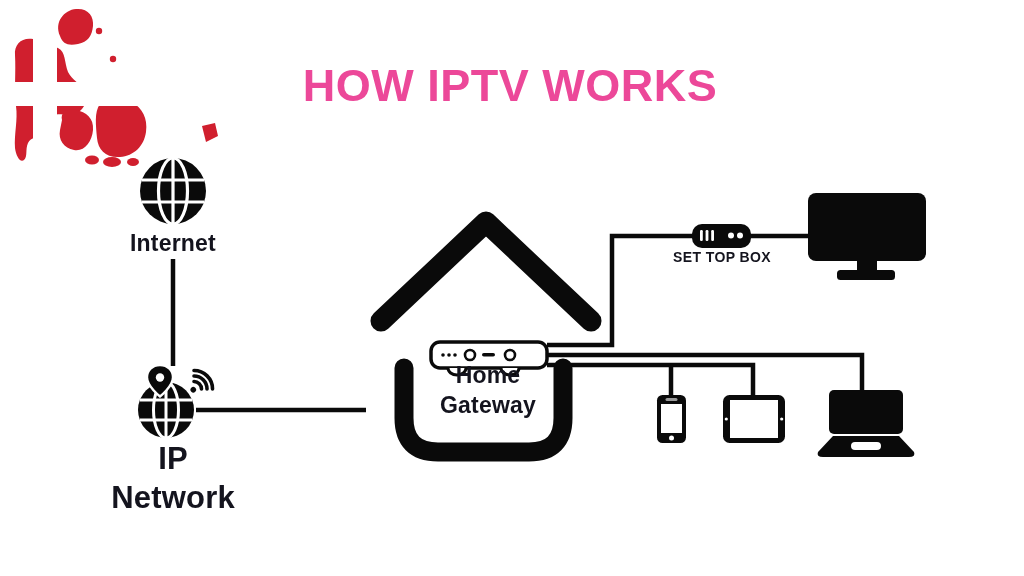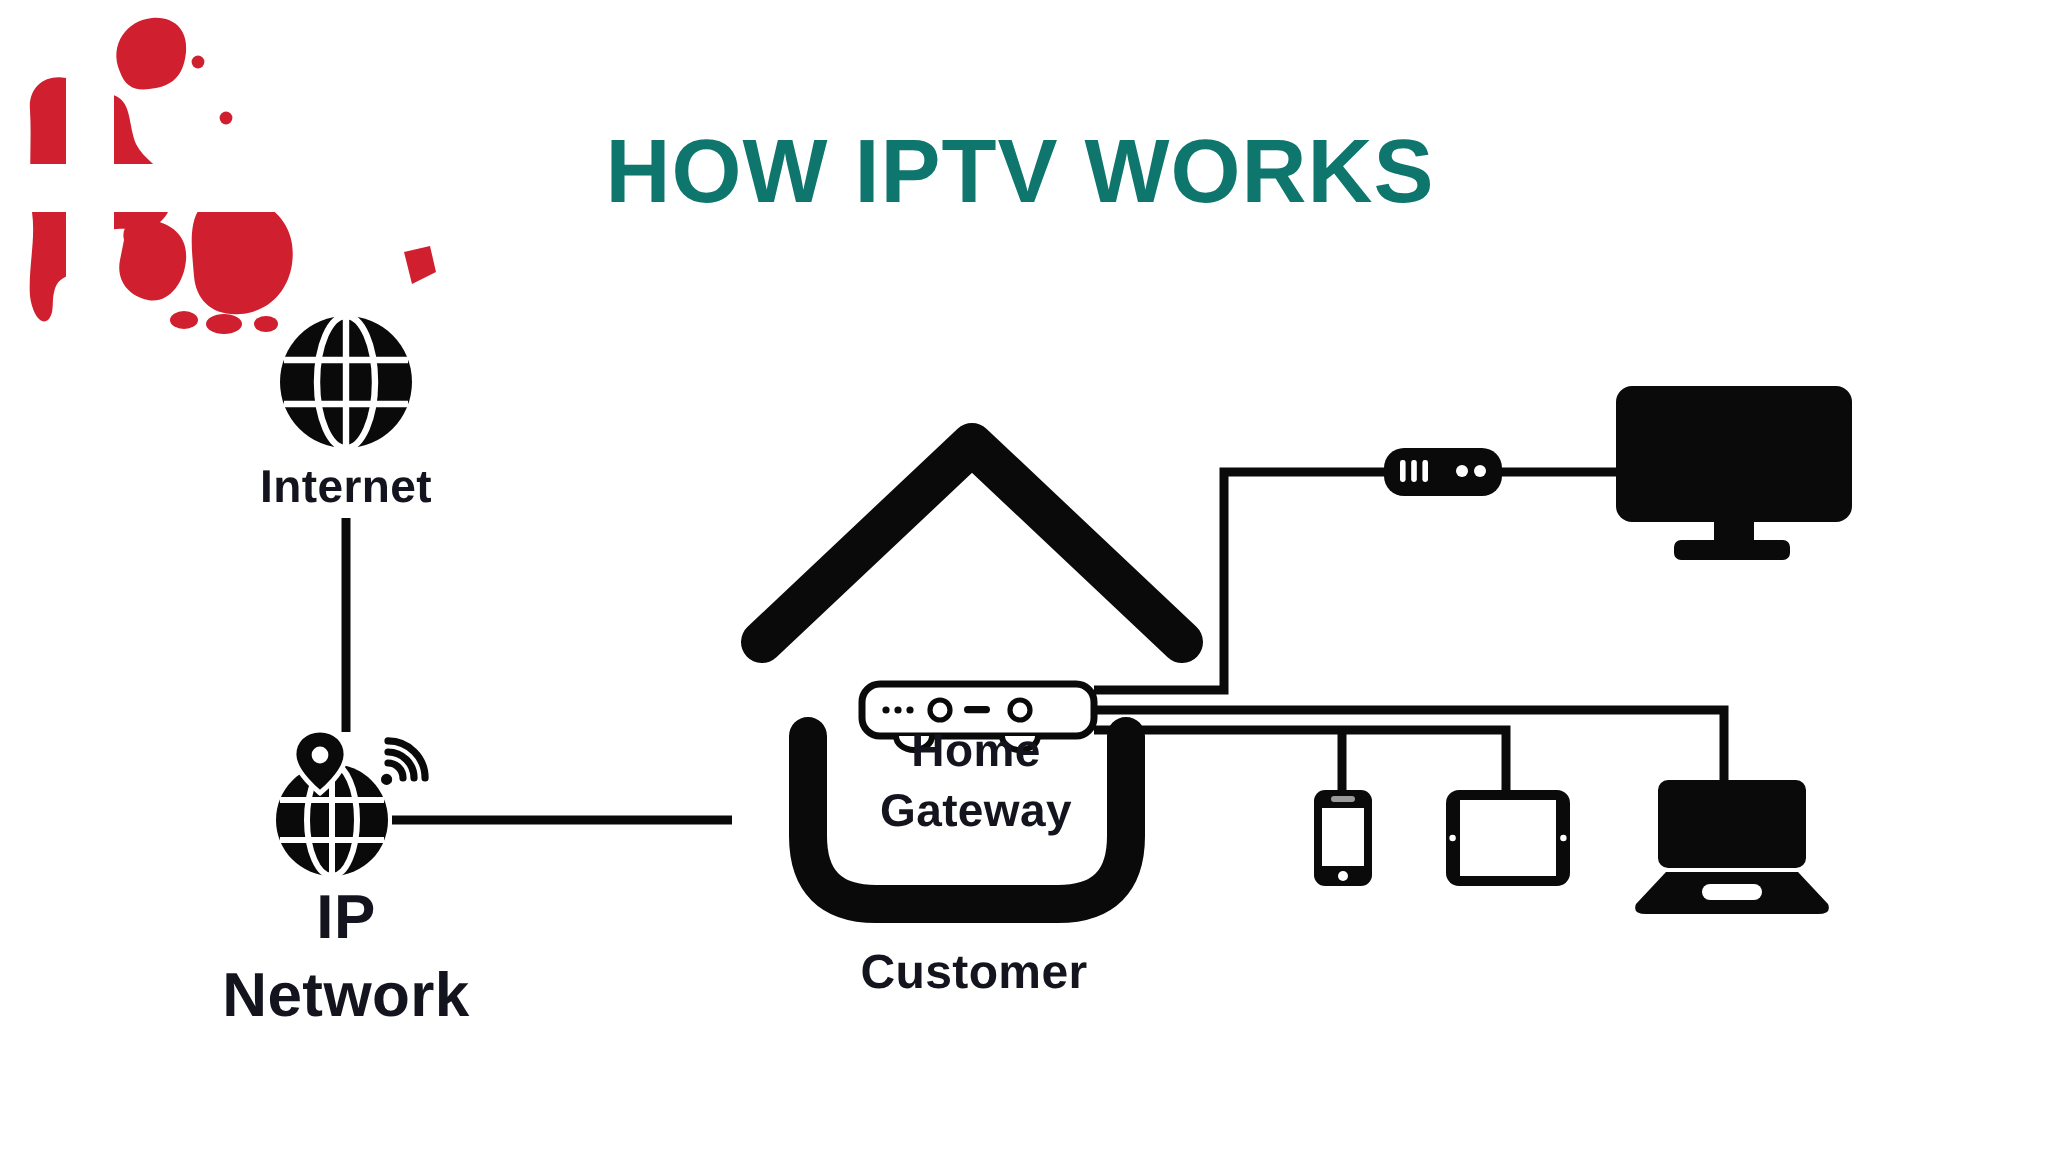--- a/index.html
+++ b/index.html
@@ -7,21 +7,21 @@
     position:relative;width:1024px;height:576px;background:#ffffff;
     overflow:hidden;font-family:"Liberation Sans",sans-serif;
   }
   .diagram-svg{position:absolute;left:0;top:0;width:1024px;height:576px;}
   .label{
     position:absolute;text-align:center;color:#14141e;font-weight:bold;
     line-height:1.25;letter-spacing:0.2px;
   }
   .title{
     position:absolute;left:230px;top:60px;width:560px;text-align:center;
-    color:#0f766e;font-weight:900;font-size:45px;letter-spacing:0.5px;
+    color:#ec4899;font-weight:900;font-size:45px;letter-spacing:0.5px;
   }
   .lbl-internet{left:103px;top:229px;width:140px;font-size:23px;}
   .lbl-ipnetwork{left:93px;top:440px;width:160px;font-size:31px;}
   .lbl-homegateway{left:427px;top:361px;width:122px;font-size:23px;line-height:1.3;}
   .lbl-customer{left:417px;top:472px;width:140px;font-size:24px;}
   .lbl-stb{left:652px;top:249px;width:140px;font-size:14px;letter-spacing:0.4px;font-weight:800;}
 </style>
 </head>
 <body>
 
@@ -149,15 +149,15 @@
       <rect x="829" y="390" width="74" height="44" rx="5" fill="#0a0a0a"></rect>
       <path d="M833,436 L899,436 L914,452 Q916,457 909,457 L823,457 Q816,457 818,452 Z" fill="#0a0a0a"></path>
       <rect x="851" y="442" width="30" height="8" rx="4" fill="#ffffff"></rect>
     </g>
   </svg>
 
   <div class="title">HOW IPTV WORKS</div>
   <div class="label lbl-internet">Internet</div>
   <div class="label lbl-ipnetwork">IP Network</div>
   <div class="label lbl-homegateway">Home Gateway</div>
-  <div class="label lbl-customer">Customer</div>
+  <div class="label lbl-stb">SET TOP BOX</div>
 
 </div>
 
 </body></html>

